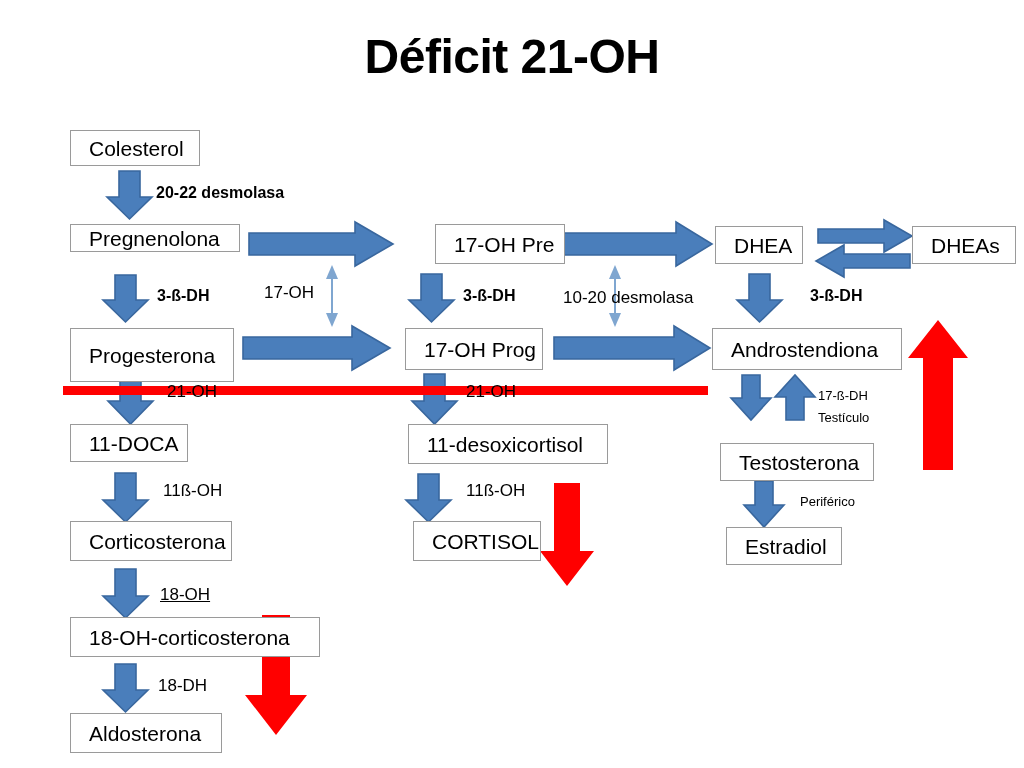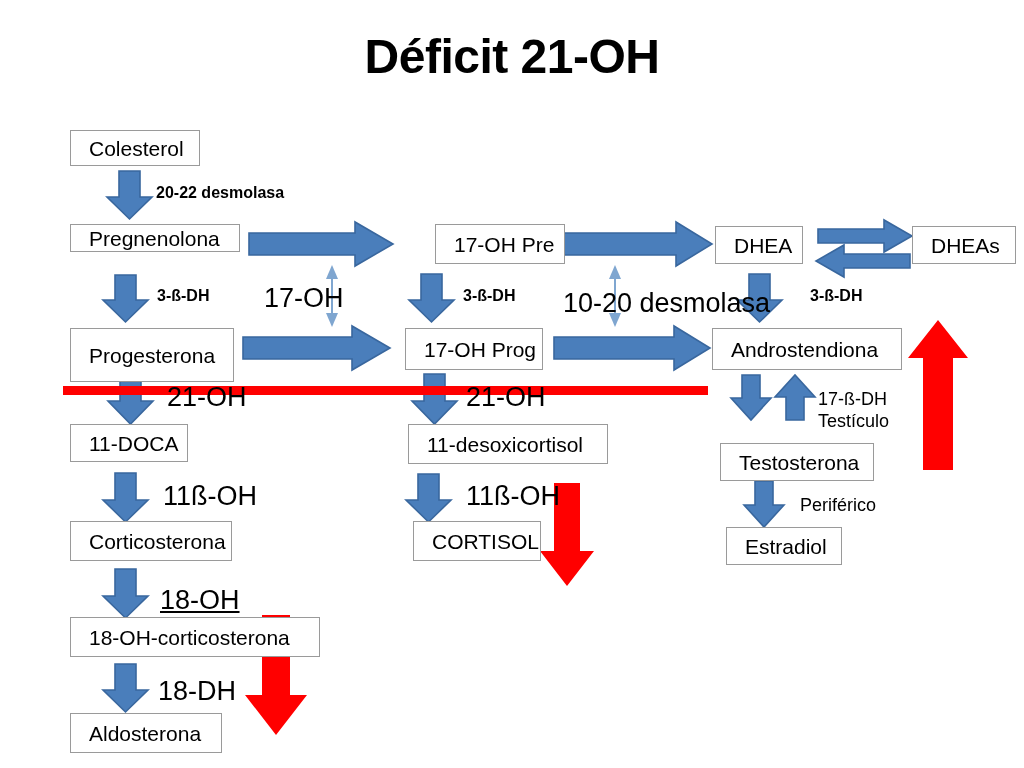--- a/index.html
+++ b/index.html
@@ -18,23 +18,23 @@
     position:absolute;box-sizing:border-box;
     border:1.5px solid #9a9a9a;background:#ffffff;
     display:flex;align-items:center;justify-content:flex-start;
     padding-left:18px;padding-right:8px;
     font-size:21px;line-height:1;white-space:nowrap;color:#000;
   }
 
   .enz{
     position:absolute;white-space:nowrap;color:#000;line-height:1.12;
   }
-  .enz.big{font-size:27px;}
+  .enz.big{font-size:17px;}
   .enz.small{font-size:16px;font-weight:bold;}
-  .enz.med{font-size:18px;}
+  .enz.med{font-size:13px;}
 
   
   .arrowsvg{position:absolute;overflow:visible;}
 
   .redline{
     position:absolute;background:#FF0000;height:9px;border-radius:0;
   }
   .redshape{position:absolute;}
 </style>
 </head>

